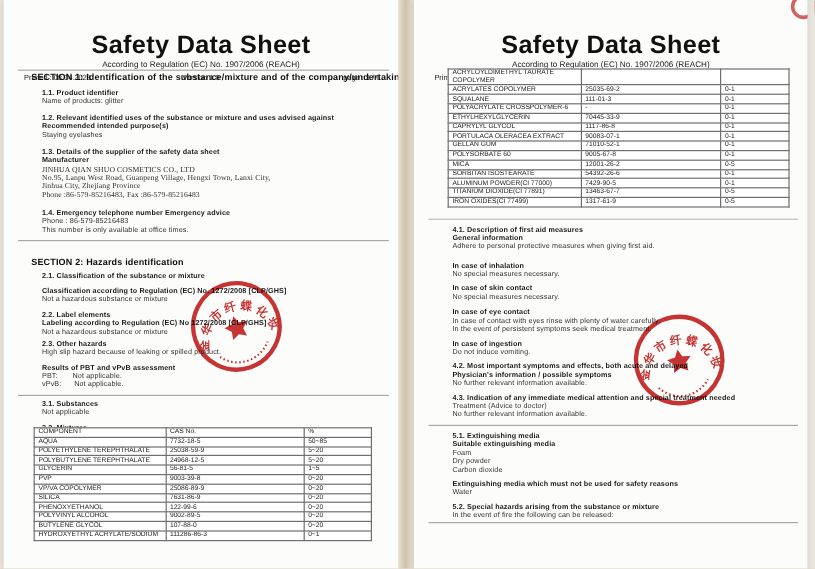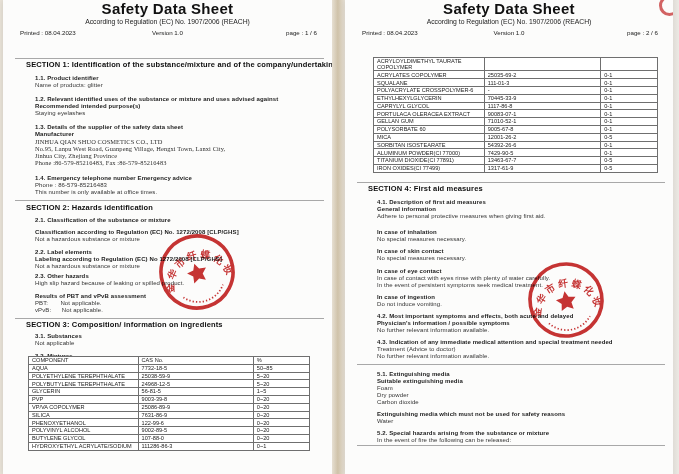--- a/index.html
+++ b/index.html
@@ -7,21 +7,21 @@
           background:#e9e3d8;font-family:"Liberation Sans",sans-serif;}
   .page{position:absolute;top:0;bottom:0;background:#fcfcfb;
         box-shadow:0 0 6px rgba(0,0,0,.12);}
   #page1{left:3px;width:329px;}
   #page2{left:345px;width:328px;}
   .gap-strip{position:absolute;left:332px;top:0;bottom:0;width:13px;
         background:linear-gradient(90deg,#e6dfd2 0%,#cfc2a9 45%,#ded5c4 75%,#e9e3d8 100%);}
   .right-sliver{position:absolute;left:673px;right:0;top:0;bottom:0;
         background:linear-gradient(90deg,#dfdcd6,#ece9e4);}
 
-  .doc-title{margin-top:0;text-align:center;font-size:15px;font-weight:700;
+  .doc-title{margin-top:26px;text-align:center;font-size:21px;font-weight:700;
         color:#101010;letter-spacing:.3px;}
   .doc-subtitle{text-align:center;font-size:6.8px;margin-top:1px;color:#222;}
   .meta{position:relative;height:9px;margin-top:4px;font-size:6.2px;color:#222;}
   .meta .printed{position:absolute;left:17px;top:0;}
   .meta .version{text-align:center;}
   .meta .pageno{position:absolute;right:15px;top:0;}
 
   .content{position:absolute;left:0;right:0;padding:0 12px 0 23px;overflow:hidden;}
   #page1 .content{top:52px;bottom:0;}
   #page2 .content{top:182px;bottom:0;}
@@ -74,34 +74,33 @@
         <div class="ln ln-b" style="margin-top: 7px;">1.3. Details of the supplier of the safety data sheet</div>
         <div class="ln ln-b">Manufacturer</div>
         <div class="ln ln-serif">JINHUA QIAN SHUO COSMETICS CO., LTD</div>
         <div class="ln ln-serif">No.95, Lanpu West Road, Guanpeng Village, Hengxi Town, Lanxi City,</div>
         <div class="ln ln-serif">Jinhua City, Zhejiang Province</div>
         <div class="ln ln-serif">Phone :86-579-85216483, Fax :86-579-85216483</div>
         <div class="ln ln-b" style="margin-top: 9px;">1.4. Emergency telephone number Emergency advice</div>
         <div class="ln ln-n">Phone : 86-579-85216483</div>
         <div class="ln ln-n">This number is only available at office times.</div>
         <div class="ln ln-rule" style="margin-top: 4px;"></div>
-        <div class="ln ln-section" style="margin-top: 2px;">SECTION 2: Hazards identification</div>
+        <div class="ln ln-section" style="margin-top: 13px;">SECTION 2: Hazards identification</div>
         <div class="ln ln-b" style="margin-top: 5px;">2.1. Classification of the substance or mixture</div>
         <div class="ln ln-b" style="margin-top: 5px;">Classification according to Regulation (EC) No. 1272/2008 [CLP/GHS]</div>
         <div class="ln ln-n">Not a hazardous substance or mixture</div>
         <div class="ln ln-b" style="margin-top: 6px;">2.2. Label elements</div>
         <div class="ln ln-b">Labeling according to Regulation (EC) No 1272/2008 [CLP/GHS]</div>
         <div class="ln ln-n">Not a hazardous substance or mixture</div>
         <div class="ln ln-b" style="margin-top: 3px;">2.3. Other hazards</div>
         <div class="ln ln-n">High slip hazard because of leaking or spilled product.</div>
         <div class="ln ln-b" style="margin-top: 6px;">Results of PBT and vPvB assessment</div>
         <div class="ln ln-n">PBT:&nbsp;&nbsp;&nbsp;&nbsp;&nbsp;&nbsp;&nbsp;Not applicable.</div>
         <div class="ln ln-n">vPvB:&nbsp;&nbsp;&nbsp;&nbsp;&nbsp;&nbsp;Not applicable.</div>
         <div class="ln ln-rule" style="margin-top: 4px;"></div>
-        <div class="ln ln-section" style="margin-top: 1px;">SECTION 3: Composition/ information on ingredients</div>
         <div class="ln ln-b" style="margin-top: 4px;">3.1. Substances</div>
         <div class="ln ln-n">Not applicable</div>
         <div class="ln ln-b" style="margin-top: 6px;">3.2. Mixtures</div>
         <div class="ln ln-n">Description : viscosity liquid</div>
       </div>
     <table class="ctable">
       <colgroup>
           <col style="width:39%">
           <col style="width:41%">
           <col style="width:20%">
@@ -266,21 +265,20 @@
           </tr>
           <tr>
             <td>IRON OXIDES(CI 77499)</td>
             <td>1317-61-9</td>
             <td>0-5</td>
           </tr>
         </tbody>
       </table>
     <div class="content">
         <div class="ln ln-rule"></div>
-        <div class="ln ln-section" style="margin-top: 1px;">SECTION 4: First aid measures</div>
         <div class="ln ln-b" style="margin-top: 6px;">4.1. Description of first aid measures</div>
         <div class="ln ln-b">General information</div>
         <div class="ln ln-n">Adhere to personal protective measures when giving first aid.</div>
         <div class="ln ln-b" style="margin-top: 9px;">In case of inhalation</div>
         <div class="ln ln-n">No special measures necessary.</div>
         <div class="ln ln-b" style="margin-top: 5px;">In case of skin contact</div>
         <div class="ln ln-n">No special measures necessary.</div>
         <div class="ln ln-b" style="margin-top: 6px;">In case of eye contact</div>
         <div class="ln ln-n">In case of contact with eyes rinse with plenty of water carefully.</div>
         <div class="ln ln-n">In the event of persistent symptoms seek medical treatment.</div>

